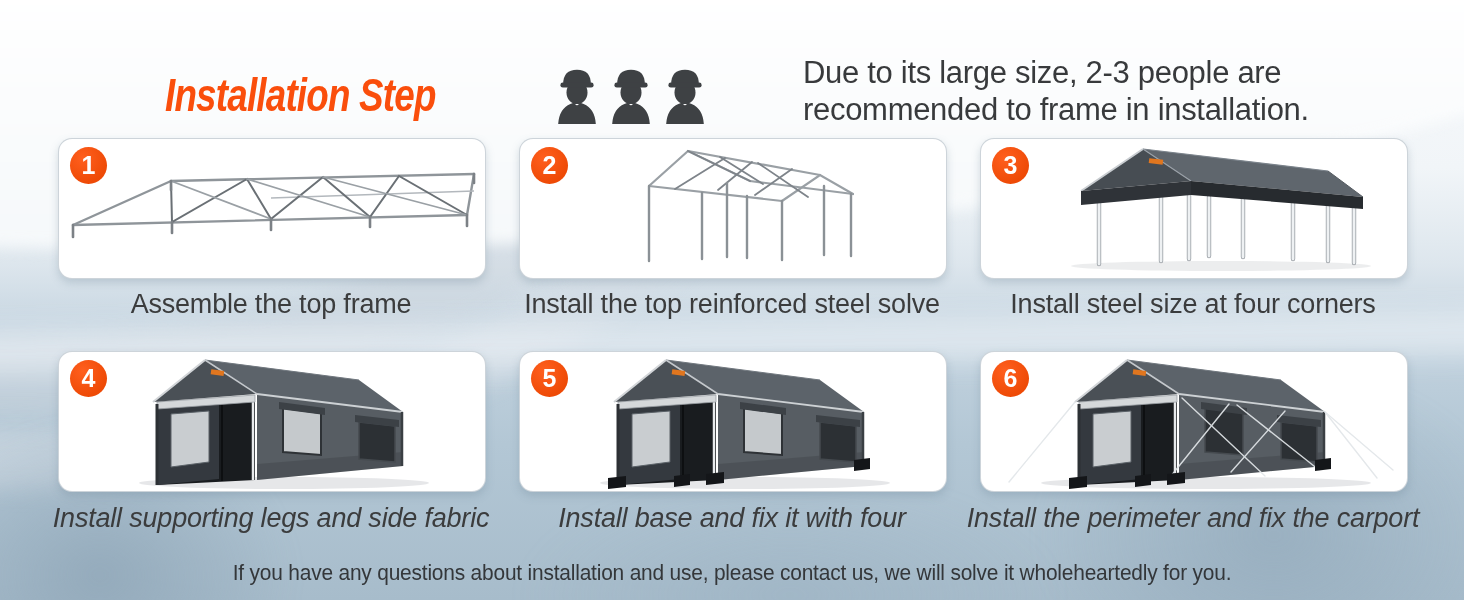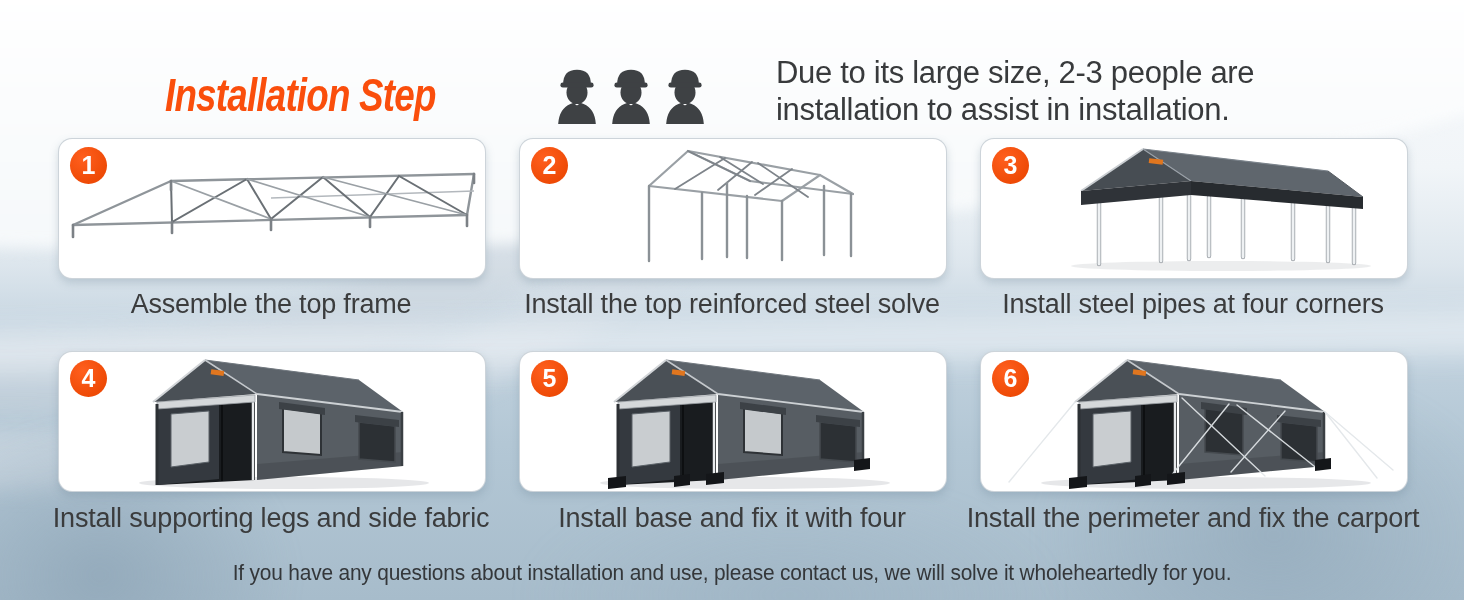--- a/index.html
+++ b/index.html
@@ -22,33 +22,33 @@
     background:radial-gradient(closest-side,rgba(128,152,171,.5),rgba(128,152,171,0) 72%);filter:blur(10px);}
   .bg-blob-r{right:-140px;bottom:-170px;width:660px;height:470px;border-radius:50%;
     background:radial-gradient(closest-side,rgba(132,156,175,.45),rgba(132,156,175,0) 72%);filter:blur(10px);}
   .bg-blob-c{left:430px;bottom:-150px;width:720px;height:310px;border-radius:50%;
     background:radial-gradient(closest-side,rgba(150,173,190,.35),rgba(150,173,190,0) 75%);filter:blur(12px);}
   
   .title{left:165px;top:68px;font-size:46px;font-weight:bold;font-style:italic;color:#fa4e0c;
     letter-spacing:-1px;transform:scaleX(.8);transform-origin:left center;white-space:nowrap;}
   .people{left:556px;top:62px;display:flex;gap:12px;}
   .people svg{display:block;}
-  .people-note{left:776px;top:54px;font-size:31px;line-height:37px;color:#383a3c;letter-spacing:-.3px;}
+  .people-note{left:803px;top:54px;font-size:31px;line-height:37px;color:#383a3c;letter-spacing:-.3px;}
   .people-note span{display:block;white-space:nowrap;}
   
   .card{position:absolute;width:426px;height:139px;background:#fff;border-radius:14px;
     border:1px solid rgba(196,204,211,.85);box-shadow:0 4px 9px rgba(105,128,147,.28);}
   .card svg.illo{position:absolute;left:0;top:0;width:100%;height:100%;}
   .badge{position:absolute;left:11px;top:8px;width:37px;height:37px;border-radius:50%;
     background:radial-gradient(circle at 35% 30%,#ff5f1e,#ee4a06 72%);
     color:#fff;font-size:25px;font-weight:bold;display:flex;align-items:center;justify-content:center;}
   .cap{position:absolute;transform:translateX(-50%);white-space:nowrap;font-size:27px;color:#3b3c3d;letter-spacing:-.2px;}
   .row1{top:138px;} .row2{top:351px;}
   .c1{left:58px;} .c2{left:519px;} .c3{left:980px;}
-  .cap-row1{top:289px;} .cap-row2{top:503px;}
+  .cap-row1{top:289px;} .cap-row2{top:503px;font-style:italic;}
   .capc1{left:271px;} .capc2{left:732px;} .capc3{left:1193px;}
   
   .footer-note{left:0;top:560px;width:1464px;text-align:center;font-size:22px;color:#34373a;
     transform:scaleX(.95);transform-origin:center;letter-spacing:-.2px;white-space:nowrap;}
 </style>
 </head>
 <body>
 
 <div class="abs bg-arc2"></div>
 <div class="abs bg-arc1"></div>
@@ -82,21 +82,21 @@
       <ellipse cx="18" cy="27.5" rx="9.5" ry="10.5"></ellipse>
       <path d="M5.5 20 Q5.5 7 18 7 Q30.5 7 30.5 20 Z"></path>
       <rect x="3" y="18.5" width="30" height="4.6" rx="2.2"></rect>
       <path d="M1 56 Q2 42 12 38 L15.5 36.5 Q18 41.5 20.5 36.5 L24 38 Q34 42 35 56 Z"></path>
     </g>
   </svg>
 </div>
 
 <div class="abs people-note">
   <span>Due to its large size, 2-3 people are</span>
-  <span>installation to assist in installation.</span>
+  <span>recommended to frame in installation.</span>
 </div>
 
 <div class="card row1 c1">
   <svg class="illo" viewBox="0 0 426 139" preserveAspectRatio="none">
     <g stroke="#8f959a" stroke-width="2.4" fill="none" stroke-linecap="round">
       <path d="M14 86 L408 76"></path>
       <path d="M112 42 L415 35"></path>
       <path d="M14 86 L112 42"></path>
       <path d="M408 76 L415 35"></path>
     </g>
@@ -182,21 +182,21 @@
     <path d="M347 32 L382 58" stroke="#565c62" stroke-width="1" fill="none"></path>
     <path d="M162 10 L100 52 L210 42 Z" fill="#474d53"></path>
     <path d="M162 10 L100 52" stroke="#c9cdd1" stroke-width="1.8" fill="none"></path>
     <path d="M162 10 L210 42" stroke="#9aa1a8" stroke-width="1.2" fill="none"></path>
     <path d="M100 52 L210 42 L210 56 L100 66 Z" fill="#2f3338"></path>
     <path d="M210 42 L382 58 L382 70 L210 56 Z" fill="#272b2f"></path>
     <rect x="168" y="20" width="14" height="5" fill="#e0761f" transform="rotate(7 175 22)"></rect>
   </svg>
   <div class="badge">3</div>
 </div>
-<div class="abs cap cap-row1 capc3">Install steel pipes at four corners</div>
+<div class="abs cap cap-row1 capc3">Install steel size at four corners</div>
 
 <div class="card row2 c1">
   <svg class="illo" viewBox="0 0 426 139" preserveAspectRatio="none">
     <ellipse cx="225" cy="131" rx="145" ry="6" fill="rgba(60,72,82,.13)"></ellipse>
     <path d="M146 8 L300 28 L344 60 L198 42 Z" fill="#5c636a"></path>
     <path d="M146 8 L300 28" stroke="#70777e" stroke-width="1" fill="none"></path>
     <path d="M98 52 L196 45 L196 128 L98 133 Z" fill="#191c1f"></path>
     <path d="M98 52 L160 49 L160 127 L98 133 Z" fill="#34393f"></path>
     <path d="M112 62 L150 59 L150 110 L112 115 Z" fill="#c9cdd0" stroke="#5a6167" stroke-width="1"></path>
     <path d="M163 49 L163 129" stroke="#0d0f11" stroke-width="2"></path>

